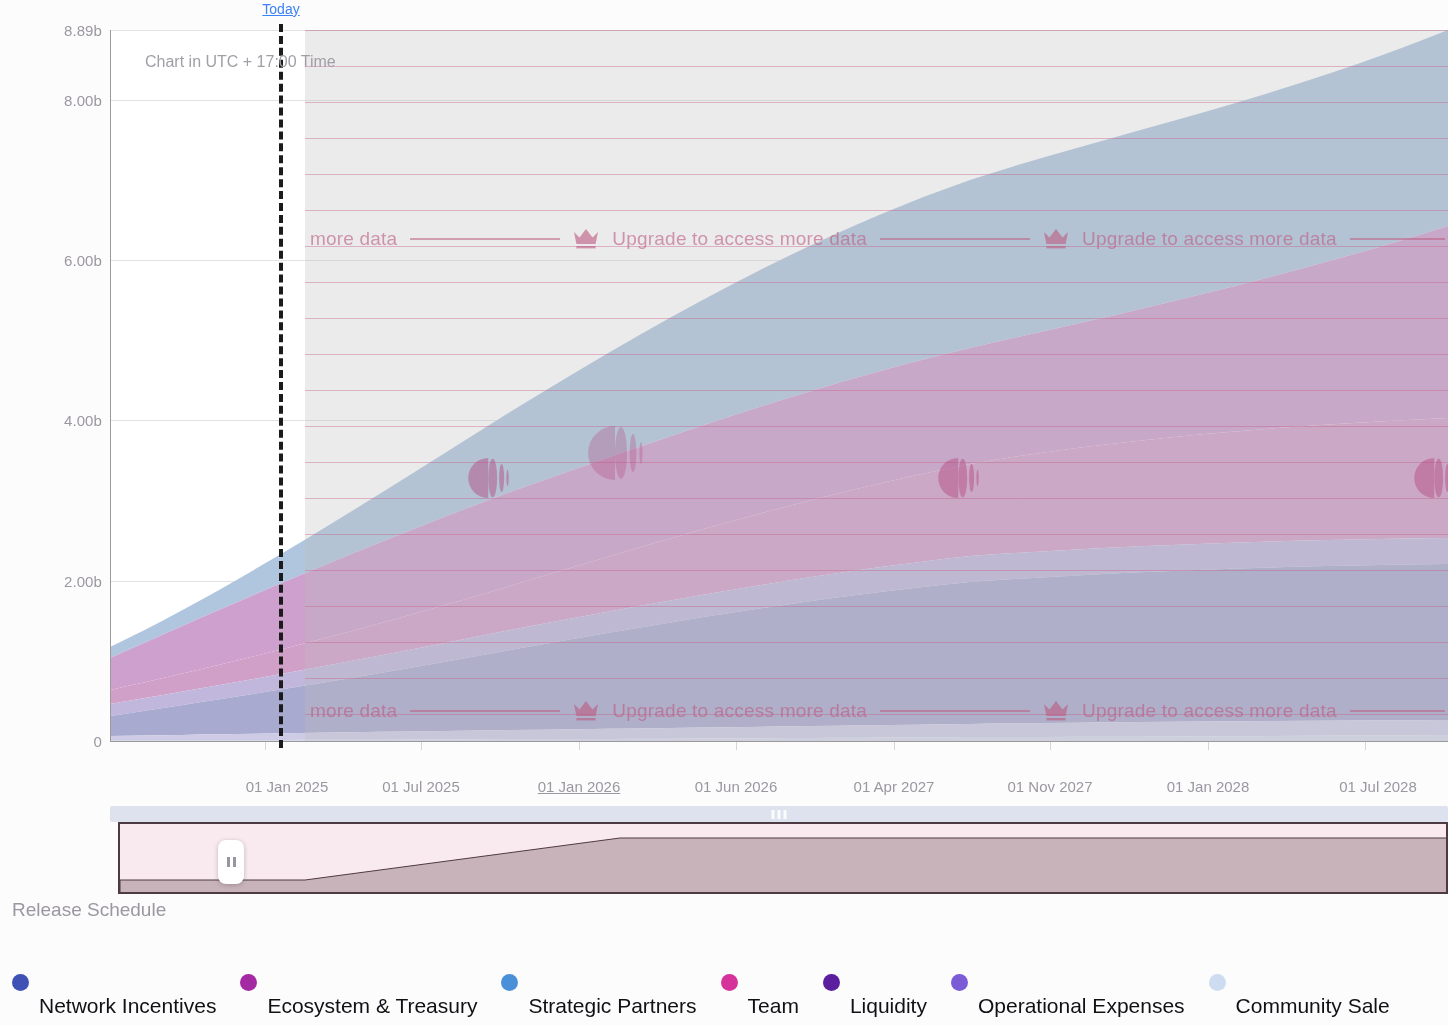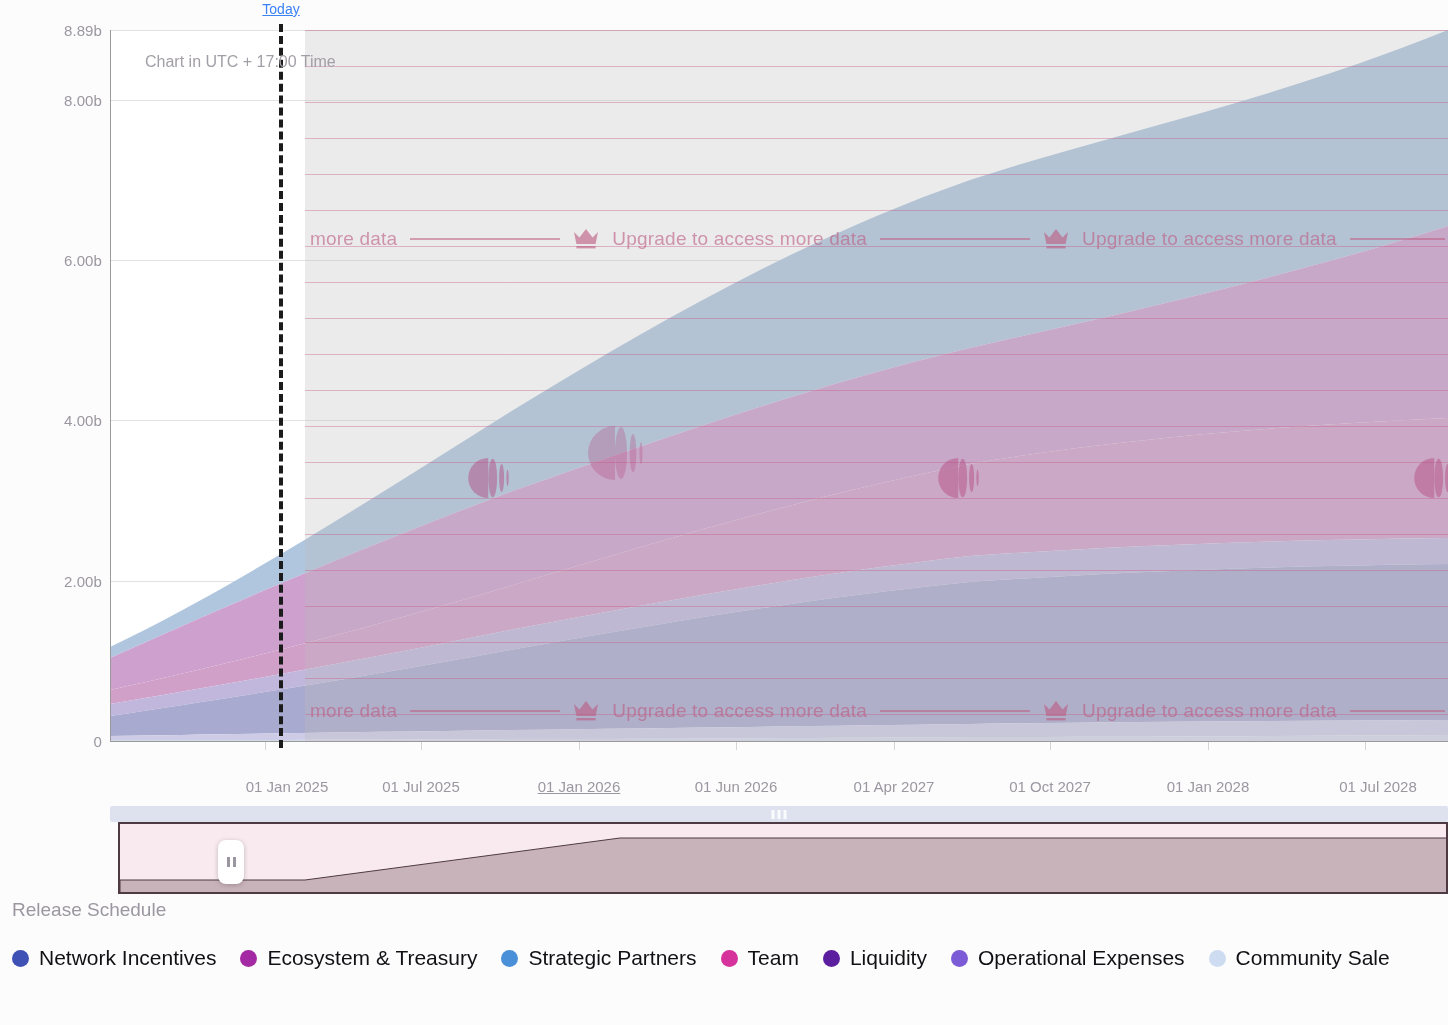--- a/index.html
+++ b/index.html
@@ -189,21 +189,21 @@
   .legend-item{
     display:flex;align-items:center;gap:10px;
     margin-right:24px;
     white-space:nowrap;
     cursor:pointer;
   }
   .legend-dot{
     width:17px;height:17px;border-radius:50%;flex:none;
   }
   .legend-label{
-    font-size:21px;color:#111115;
+    font-size:21px;color:#111115;margin-top:48px;
   }
 </style>
 </head>
 <body>
 
 <div class="chart-root">
 
   <div class="plot-area"></div>
 
   <div class="gridline" style="top:30px;"></div>
@@ -353,21 +353,21 @@
   <div class="xtick-mark" style="left:894px;"></div>
   <div class="xtick-mark" style="left:1050px;"></div>
   <div class="xtick-mark" style="left:1208px;"></div>
   <div class="xtick-mark" style="left:1365px;"></div>
 
   <div class="xtick-label" style="left:265px;margin-left:22px;">01 Jan 2025</div>
   <div class="xtick-label" style="left:421px;">01 Jul 2025</div>
   <div class="xtick-label" style="left:579px;text-decoration:underline;">01 Jan 2026</div>
   <div class="xtick-label" style="left:736px;">01 Jun 2026</div>
   <div class="xtick-label" style="left:894px;">01 Apr 2027</div>
-  <div class="xtick-label" style="left:1050px;">01 Oct 2027</div>
+  <div class="xtick-label" style="left:1050px;">01 Nov 2027</div>
   <div class="xtick-label" style="left:1208px;">01 Jan 2028</div>
   <div class="xtick-label" style="left:1378px;text-align:right;">01 Jul 2028</div>
 
   <div class="today-line" style="left:279px;"></div>
   <div class="today-label" style="left:281px;">Today</div>
 
   <div class="utc-note">Chart in UTC + 17:00 Time</div>
 
   <div class="range-outer">
     <div class="range-grip-bar">

